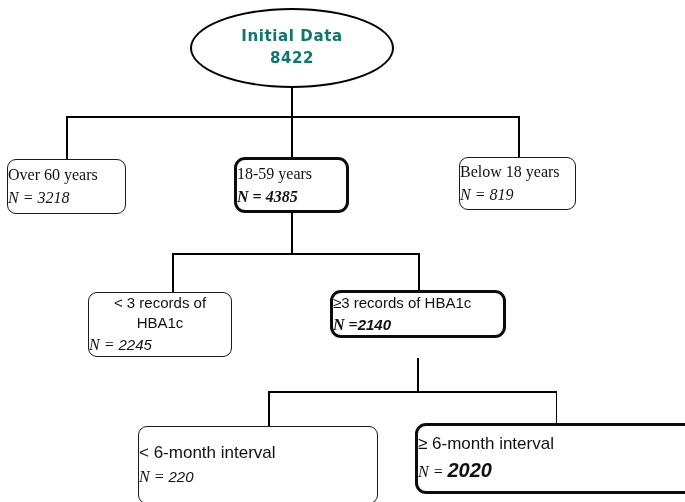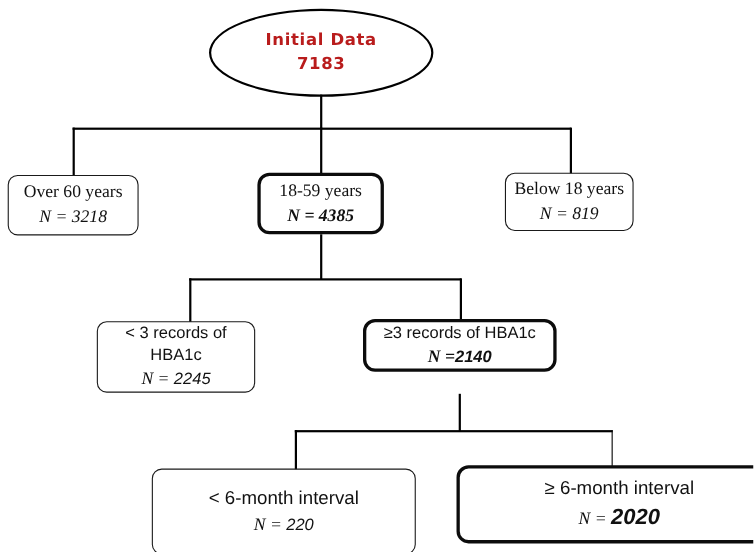--- a/index.html
+++ b/index.html
@@ -16,30 +16,30 @@
   .v{width:1.5px;}
   
   .ellipse{
     position:absolute;
     left:190px;top:8px;width:204px;height:80px;
     border:2px solid #000;
     border-radius:50%;
     display:flex;flex-direction:column;align-items:center;justify-content:center;
     font-family:"DejaVu Sans", sans-serif;
     font-weight:bold;font-size:15px;line-height:1.45;letter-spacing:0.6px;
-    color:#b91c1c;
+    color:#0f766e;
     box-sizing:border-box;
     text-align:center;
   }
   
   .node{
     position:absolute;
     box-sizing:border-box;
     background:#fff;
-    display:flex;flex-direction:column;align-items:center;justify-content:center;
+    display:flex;flex-direction:column;align-items:flex-start;justify-content:center;
     text-align:center;color:#111;line-height:1.35;
   }
   .node--thin{border:1.6px solid #1a1a1a;border-radius:9px;}
   .node--thick{border:3.6px solid #0c0c0c;border-radius:11px;}
   .f-serif{font-family:"Liberation Serif", serif;}
   .f-sans{font-family:"Liberation Sans", sans-serif;}
   .sz-serif{font-size:16px;}
   .sz-sans3{font-size:15px;}
   .sz-sans4{font-size:17px;}
   .bold{font-weight:bold;}
@@ -61,21 +61,21 @@
   <div class="line v" style="left:172px;top:253px;height:40px;"></div>
   <div class="line v" style="left:418px;top:253px;height:38px;"></div>
 
   <div class="line v" style="left:417px;top:358px;height:34px;"></div>
   <div class="line h" style="left:268px;top:391px;width:289px;"></div>
   <div class="line v" style="left:268px;top:391px;height:36px;"></div>
   <div class="line v" style="left:555.5px;top:391px;height:33px;"></div>
 
   <div class="ellipse">
     <div>Initial Data</div>
-    <div>7183</div>
+    <div>8422</div>
   </div>
 
   <div class="node node--thin sz-serif" style="left:7px;top:159px;width:119px;height:55px;">
     <div class="l1 f-serif">Over 60 years</div>
     <div class="l2 f-serif"><span class="f-serif">N = </span><span class="f-serif">3218</span></div>
   </div>
 
   <div class="node node--thick sz-serif" style="left:234px;top:157px;width:115px;height:56px;">
     <div class="l1 f-serif">18-59 years</div>
     <div class="l2 f-serif bold"><span class="f-serif">N = </span><span class="f-serif">4385</span></div>

